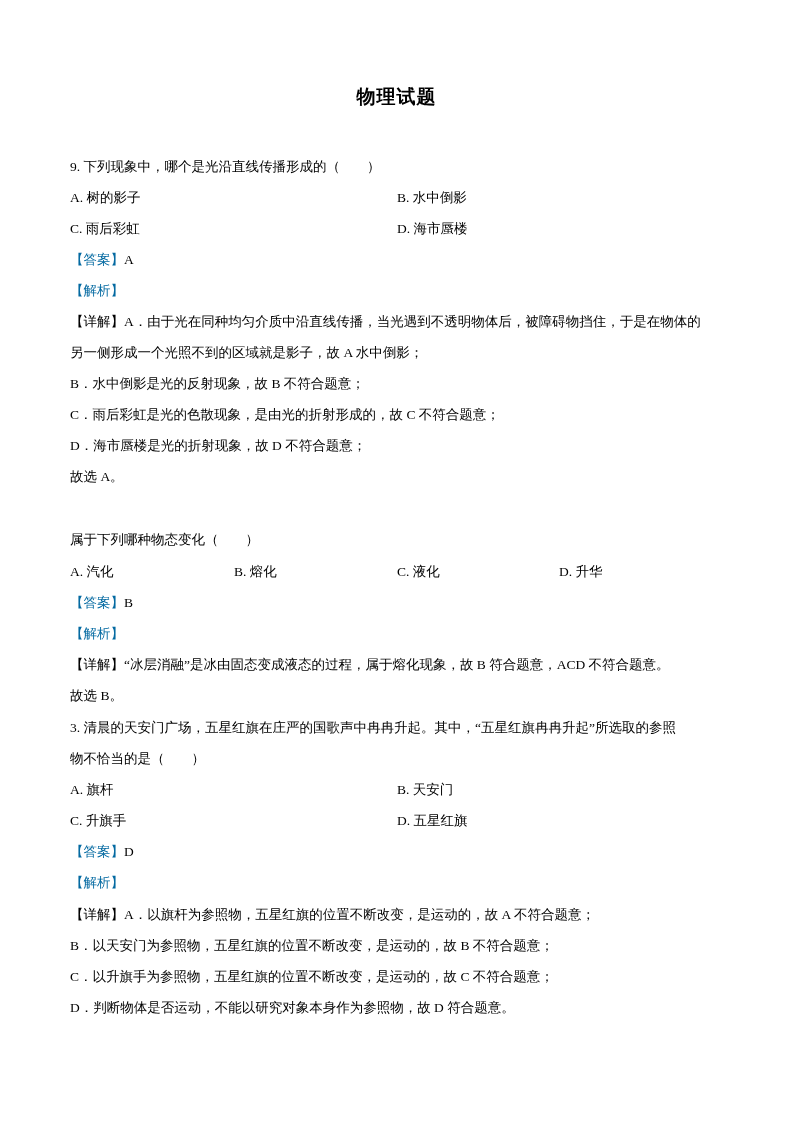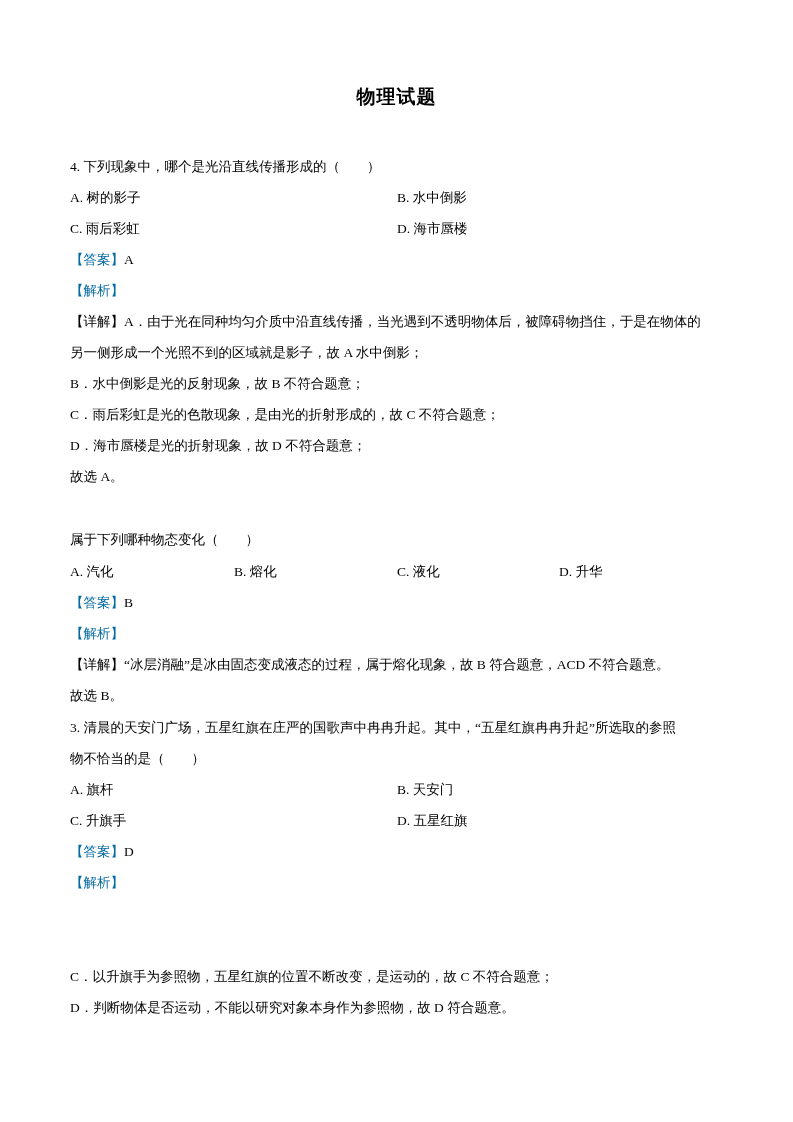--- a/index.html
+++ b/index.html
@@ -13,21 +13,21 @@
   .opt { position: absolute; font-size: 13.5px; white-space: nowrap; }
   .tag { color: #0369a1; }
 </style>
 </head>
 <body>
 
 <div class="page">
 
   <div class="title">物理试题</div>
 
-  <div class="line" style="top:142px">4. 下列现象中，哪个是光沿直线传播形成的（　　）</div>
+  <div class="line" style="top:142px">9. 下列现象中，哪个是光沿直线传播形成的（　　）</div>
   <div class="opt" style="left:70px;top:173px"><span>A.</span> <span>树的影子</span></div>
   <div class="opt" style="left:397px;top:173px"><span>B.</span> <span>水中倒影</span></div>
   <div class="opt" style="left:70px;top:204px"><span>C.</span> <span>雨后彩虹</span></div>
   <div class="opt" style="left:397px;top:204px"><span>D.</span> <span>海市蜃楼</span></div>
   <div class="line" style="top:235px"><span class="tag">【答案】</span><span>A</span></div>
   <div class="line tag" style="top:266px">【解析】</div>
   <div class="line" style="top:297px"><span>【详解】</span><span>A．由于光在同种均匀介质中沿直线传播，当光遇到不透明物体后，被障碍物挡住，于是在物体的</span></div>
   <div class="line" style="top:328px">另一侧形成一个光照不到的区域就是影子，故 A 水中倒影；</div>
   <div class="line" style="top:359px">B．水中倒影是光的反射现象，故 B 不符合题意；</div>
   <div class="line" style="top:390px">C．雨后彩虹是光的色散现象，是由光的折射形成的，故 C 不符合题意；</div>
@@ -45,16 +45,18 @@
   <div class="line" style="top:671px">故选 B。</div>
 
   <div class="line" style="top:703px">3. 清晨的天安门广场，五星红旗在庄严的国歌声中冉冉升起。其中，“五星红旗冉冉升起”所选取的参照</div>
   <div class="line" style="top:734px">物不恰当的是（　　）</div>
   <div class="opt" style="left:70px;top:765px"><span>A.</span> <span>旗杆</span></div>
   <div class="opt" style="left:397px;top:765px"><span>B.</span> <span>天安门</span></div>
   <div class="opt" style="left:70px;top:796px"><span>C.</span> <span>升旗手</span></div>
   <div class="opt" style="left:397px;top:796px"><span>D.</span> <span>五星红旗</span></div>
   <div class="line" style="top:827px"><span class="tag">【答案】</span><span>D</span></div>
   <div class="line tag" style="top:858px">【解析】</div>
+  <div class="line" style="top:890px"><span>【详解】</span><span>A．以旗杆为参照物，五星红旗的位置不断改变，是运动的，故 A 不符合题意；</span></div>
+  <div class="line" style="top:921px">B．以天安门为参照物，五星红旗的位置不断改变，是运动的，故 B 不符合题意；</div>
   <div class="line" style="top:952px">C．以升旗手为参照物，五星红旗的位置不断改变，是运动的，故 C 不符合题意；</div>
   <div class="line" style="top:983px">D．判断物体是否运动，不能以研究对象本身作为参照物，故 D 符合题意。</div>
 
 </div>
 
 </body></html>

